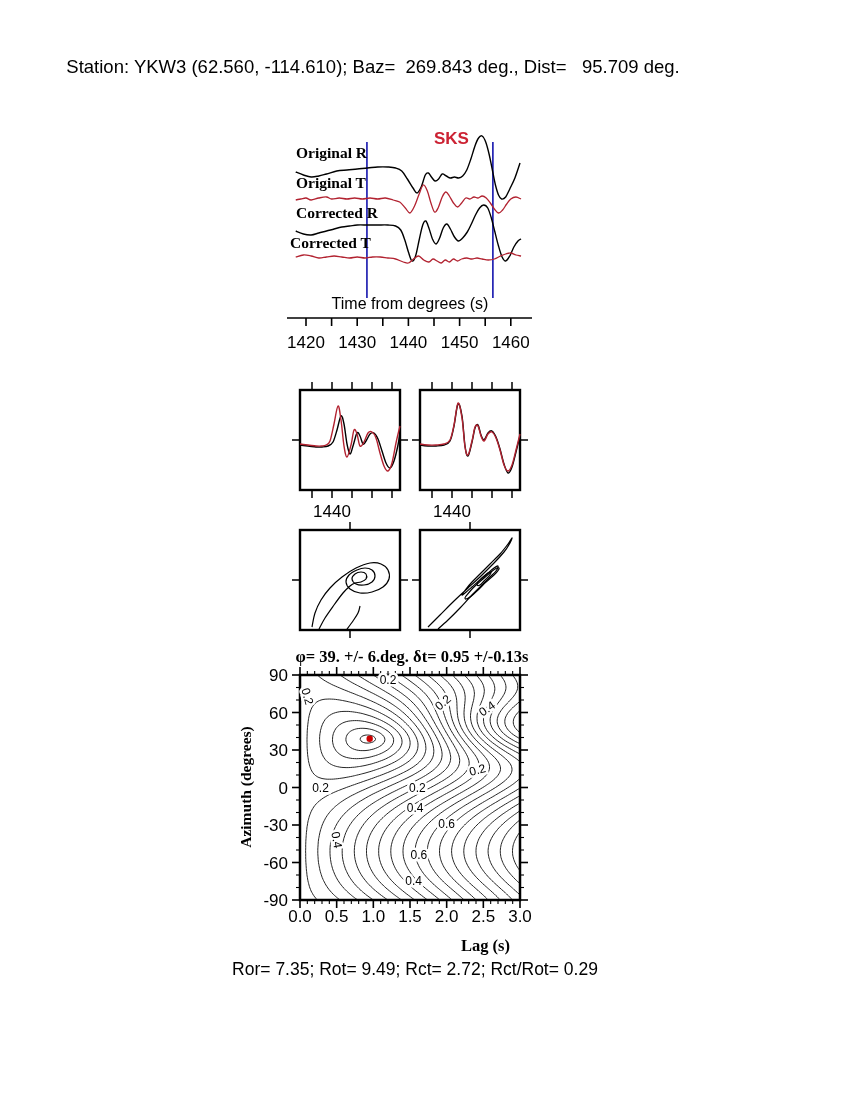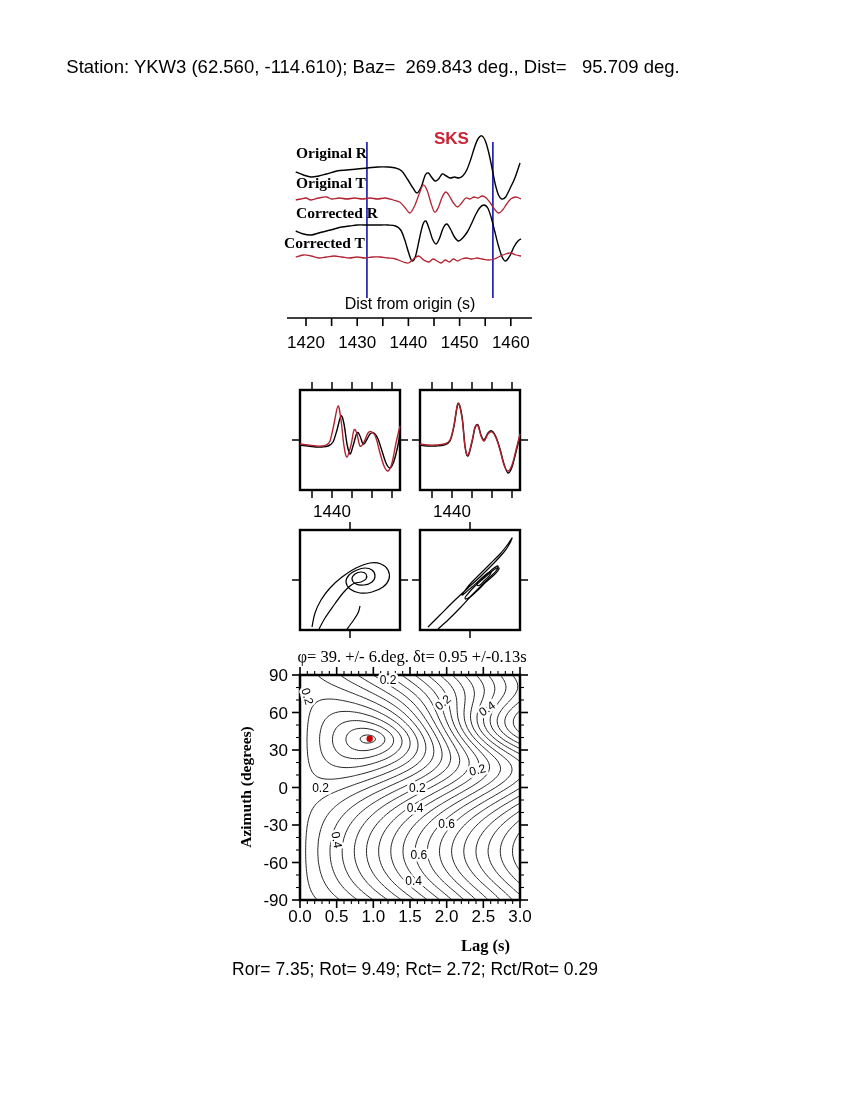--- a/index.html
+++ b/index.html
@@ -6,21 +6,21 @@
   #page{position:relative;width:850px;height:1100px;background:#fff;overflow:hidden;
         font-family:"Liberation Sans",sans-serif;color:#000;}
   .abs{position:absolute;}
   .pre{white-space:pre;}
   .hdr1{left:0;top:56px;width:746px;text-align:center;font-size:18.5px;}
   .hdr2{left:15px;top:92px;width:820px;text-align:center;font-size:20px;font-weight:bold;
         font-family:"Liberation Serif",serif;}
   .tracelab{font-family:"Liberation Serif",serif;font-weight:bold;font-size:15.5px;}
   .sks{left:405px;top:129px;font-size:17px;font-weight:bold;color:#cc2233;margin-left:29px;}
   .timetitle{left:310px;top:295px;width:200px;text-align:center;font-size:16px;}
-  .ctitle{left:262px;top:647px;width:300px;text-align:center;font-size:16.5px;font-weight:normal;
+  .ctitle{left:262px;top:647px;width:300px;text-align:center;font-size:16.5px;font-weight:bold;
           font-family:"Liberation Serif",serif;}
   .azlab{left:136px;top:778px;width:220px;height:18px;text-align:center;
          font-family:"Liberation Serif",serif;font-weight:bold;font-size:15.5px;
          transform:rotate(-90deg);}
   .laglab{left:310px;top:936px;width:200px;text-align:right;
           font-family:"Liberation Serif",serif;font-weight:bold;font-size:16.5px;}
   .stats{left:3px;top:959px;width:824px;text-align:center;font-size:17.5px;}
   svg{position:absolute;overflow:visible;}
   svg text{font-family:"Liberation Sans",sans-serif;}
 </style>
@@ -50,23 +50,23 @@
       <line x1="250.8" y1="198" x2="250.8" y2="206" stroke="#000" stroke-width="1.6"></line>
       <text x="46" y="228" text-anchor="middle" font-size="17">1420</text>
       <text x="97.2" y="228" text-anchor="middle" font-size="17">1430</text>
       <text x="148.4" y="228" text-anchor="middle" font-size="17">1440</text>
       <text x="199.6" y="228" text-anchor="middle" font-size="17">1450</text>
       <text x="250.8" y="228" text-anchor="middle" font-size="17">1460</text>
     </svg>
   <div class="abs tracelab" style="left:296px;top:144px;">Original R</div>
   <div class="abs tracelab" style="left:296px;top:174px;">Original T</div>
   <div class="abs tracelab" style="left:296px;top:204px;">Corrected R</div>
-  <div class="abs tracelab" style="left:284px;top:234px;">Corrected T</div>
+  <div class="abs tracelab" style="left:290px;top:234px;">Corrected T</div>
   <div class="abs sks">SKS</div>
-  <div class="abs timetitle">Dist from origin (s)</div>
+  <div class="abs timetitle">Time from degrees (s)</div>
 
   <svg id="pair-svg" style="left:280px;top:375px;" width="260" height="150">
       <rect x="20" y="15" width="100" height="100" fill="none" stroke="#000" stroke-width="2.4"></rect>
       <line x1="32" y1="15" x2="32" y2="7" stroke="#000" stroke-width="1.5"></line>
       <line x1="32" y1="115" x2="32" y2="123" stroke="#000" stroke-width="1.5"></line>
       <line x1="52" y1="15" x2="52" y2="7" stroke="#000" stroke-width="1.5"></line>
       <line x1="52" y1="115" x2="52" y2="123" stroke="#000" stroke-width="1.5"></line>
       <line x1="72" y1="15" x2="72" y2="7" stroke="#000" stroke-width="1.5"></line>
       <line x1="72" y1="115" x2="72" y2="123" stroke="#000" stroke-width="1.5"></line>
       <line x1="92" y1="15" x2="92" y2="7" stroke="#000" stroke-width="1.5"></line>

